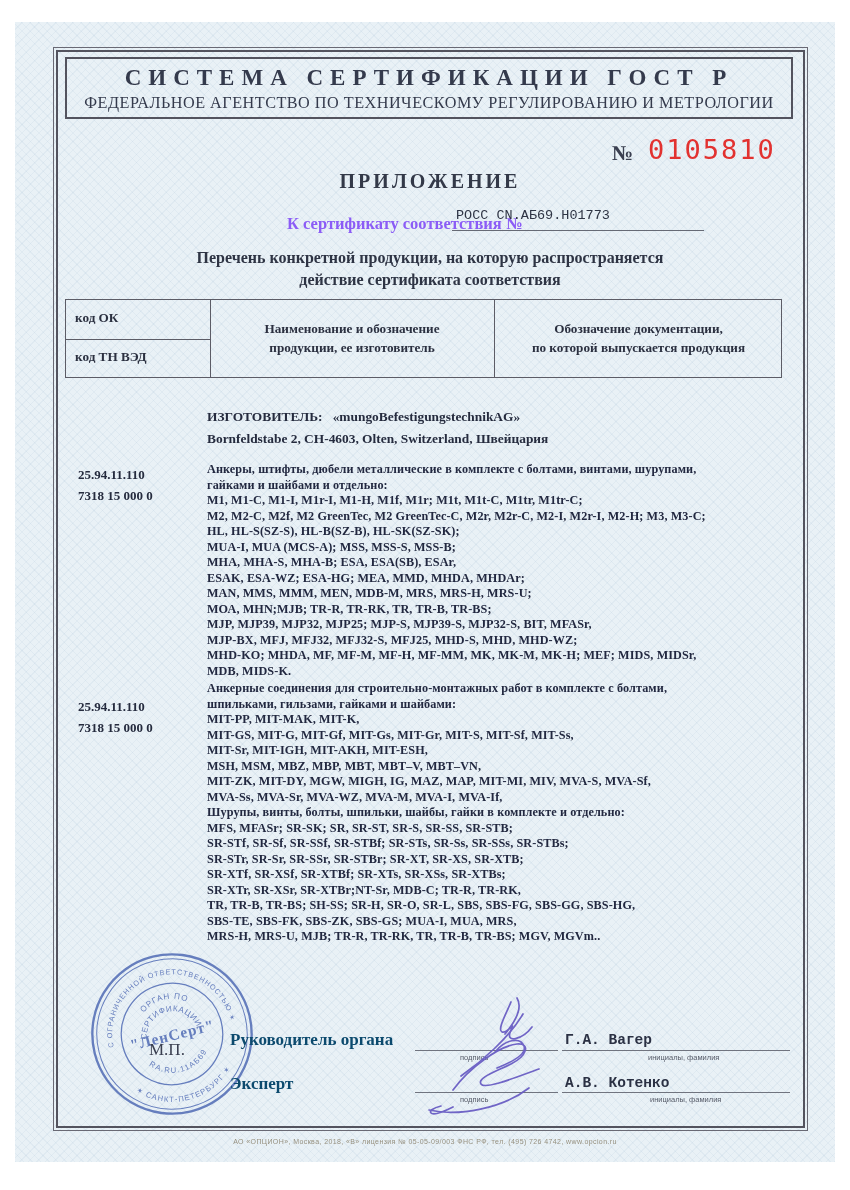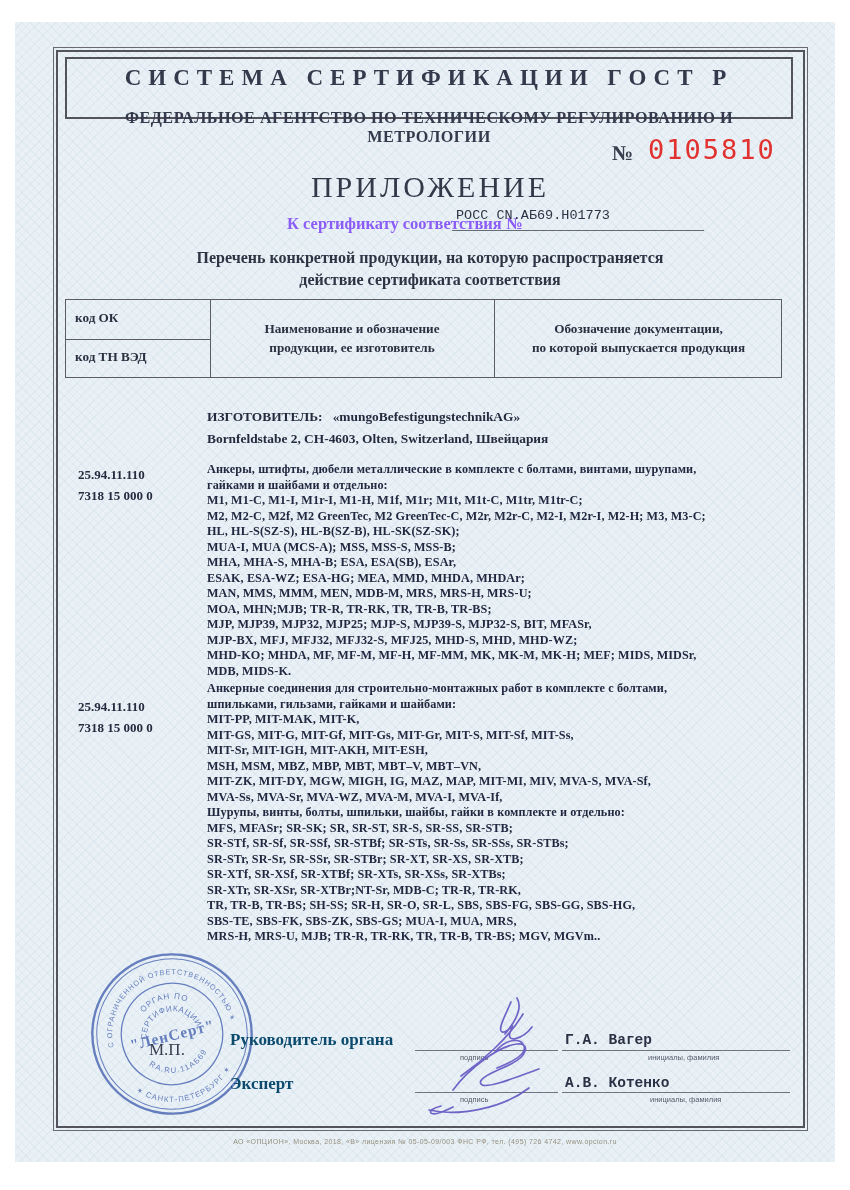--- a/index.html
+++ b/index.html
@@ -11,24 +11,24 @@
       repeating-linear-gradient(45deg, rgba(110,150,185,.08) 0 1px, rgba(0,0,0,0) 1px 6px),
       repeating-linear-gradient(-45deg, rgba(110,150,185,.08) 0 1px, rgba(0,0,0,0) 1px 6px);
   }
   .frame{position:absolute;left:53px;top:47px;width:753px;height:1082px;border:1px solid #696974;}
   .frame-inner{position:absolute;inset:2px;border:2px solid #53535e;}
   .abs{position:absolute;}
   .ink{color:#2c3142;}
   .center-band{left:55px;width:750px;text-align:center;}
   .titlebox{left:65px;top:57px;width:728px;height:62px;border:2px solid #53535e;box-sizing:border-box;text-align:center;}
   .title1{margin-top:6px;font-size:23px;font-weight:bold;letter-spacing:7px;color:#343a4c;}
-  .title2{margin-top:18px;font-size:16.2px;font-weight:bold;letter-spacing:.5px;color:#343a4c;}
+  .title2{margin-top:3px;font-size:16.2px;font-weight:normal;letter-spacing:.5px;color:#343a4c;}
   .numsign{left:612px;top:141px;font-size:21px;font-weight:bold;color:#3a3f50;}
   .numval{left:648px;top:134px;font-family:"DejaVu Sans Mono",monospace;font-size:27px;letter-spacing:2px;color:#e23230;}
-  .doctitle{top:170px;font-size:30px;font-weight:normal;letter-spacing:3px;color:#333948;}
+  .doctitle{top:170px;font-size:20px;font-weight:bold;letter-spacing:3px;color:#333948;}
   .certlabel{left:287px;top:214px;font-size:16.5px;font-weight:bold;color:#8b5cf6;}
   .certnum{left:456px;top:208px;font-family:"Liberation Mono",monospace;font-size:13.5px;color:#2e3444;}
   .certline{left:452px;top:230px;width:252px;height:1px;background:#666a75;}
   .sub1{top:249px;font-size:16px;font-weight:bold;color:#2e3444;}
   .sub2{top:271px;font-size:16px;font-weight:bold;color:#2e3444;}
   .tbl{left:65px;top:299px;width:717px;height:79px;border:1.4px solid #5c5c66;box-sizing:border-box;}
   .tbl .v1{position:absolute;left:144px;top:0;width:1px;height:100%;background:#5c5c66;}
   .tbl .v2{position:absolute;left:428px;top:0;width:1px;height:100%;background:#5c5c66;}
   .tbl .h1{position:absolute;left:0;top:39px;width:144px;height:1px;background:#5c5c66;}
   .tbl .c{position:absolute;font-size:13.2px;font-weight:bold;color:#2b3040;}

